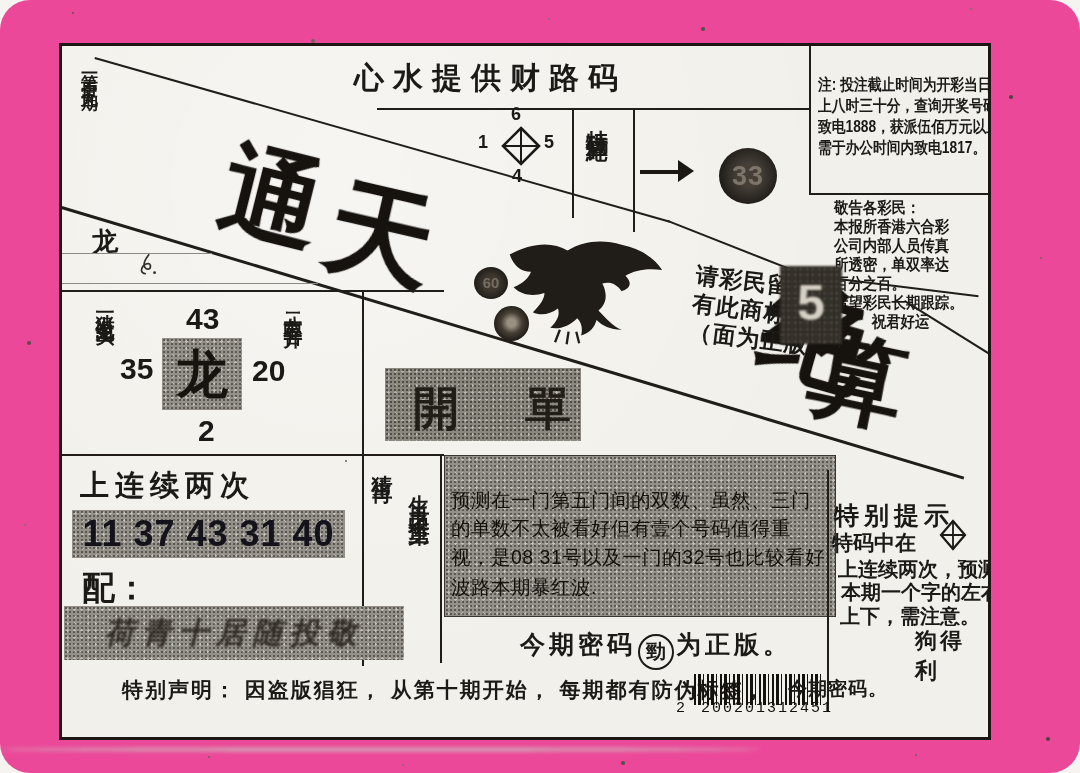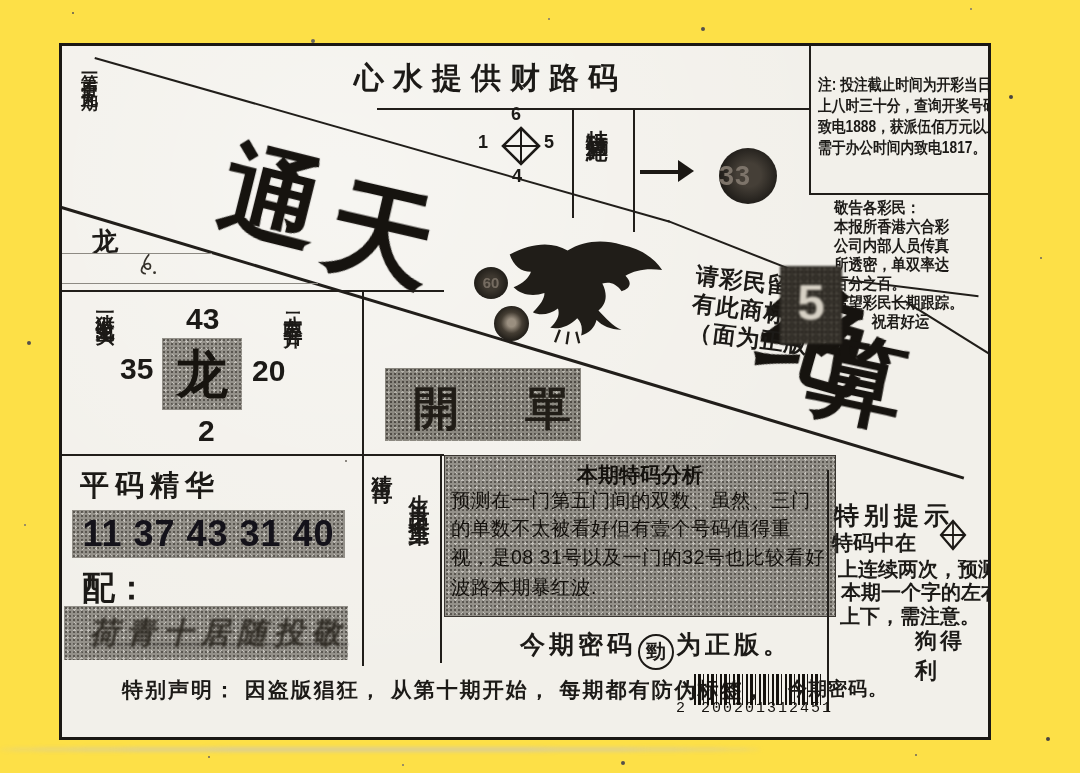--- a/index.html
+++ b/index.html
@@ -1,17 +1,17 @@
 <!DOCTYPE html>
 <html><head>
 <meta charset="utf-8">
 <style>
   html,body{margin:0;padding:0;background:#f6f4f0;}
-  #screen{position:relative;width:1080px;height:773px;background:#fde047;overflow:hidden;
-          font-family:"Liberation Sans",sans-serif;color:#1c1a17;}
+  #screen{position:relative;width:1080px;height:773px;background:#ec4899;overflow:hidden;
+          font-family:"Liberation Sans",sans-serif;color:#1c1a17;border-radius:30px;}
   .el{position:absolute;}
   
   #sheet{position:absolute;left:59px;top:43px;width:926px;height:691px;border:3px solid #1b1814;
          background:
            radial-gradient(circle at 30% 20%, rgba(255,255,255,.35), transparent 60%),
            #f2f0ea;
          overflow:hidden;}
   
   .ln{position:absolute;background:#211e1a;transform-origin:0 0;}
   .lt{background:#8d8a83;}
@@ -31,21 +31,21 @@
   #dia-bottom{left:450px;top:120px;font-size:18px;font-weight:700;}
   #dia-svg{left:438px;top:79px;}
   #col-l{left:510px;top:62px;width:2px;height:110px;}
   #col-r{left:571px;top:62px;width:2px;height:124px;}
   #speccol{left:520px;top:66px;font-size:22px;letter-spacing:4px;font-weight:700;}
   #arr-shaft{left:578px;top:124px;width:40px;height:4px;background:#1b1814;}
   #arr-head{left:616px;top:114px;width:0;height:0;border-left:16px solid #1b1814;
             border-top:11px solid transparent;border-bottom:11px solid transparent;}
   #c33{left:657px;top:102px;width:58px;height:56px;border-radius:50%;
        background:radial-gradient(circle at 52% 48%, #453f37 0 28%, #221f1b 68%);
-       color:#7d746a;font-size:27px;font-weight:700;line-height:56px;
+       color:#7d746a;font-size:27px;font-weight:700;text-align:center;line-height:56px;
        letter-spacing:1px;filter:blur(.5px);}
   
   #note-l{left:747px;top:0;width:2px;height:149px;}
   #note-b{left:747px;top:147px;width:179px;height:2px;}
   #note-tx{left:756px;top:28px;width:172px;font-size:16px;font-weight:700;line-height:21px;
            transform:scaleX(.86);transform-origin:0 0;white-space:nowrap;}
   #notice-tx{left:772px;top:152px;width:158px;font-size:16px;font-weight:700;line-height:19px;
              transform:scaleX(.9);transform-origin:0 0;white-space:nowrap;}
   #notice-tx .ind{margin-left:42px;}
   
@@ -101,21 +101,21 @@
                             radial-gradient(rgba(235,232,225,.45) 1px,transparent 1.2px);
            background-size:4px 4px,7px 7px;}
   #openbox .c{position:absolute;font-size:46px;font-weight:700;font-family:"DejaVu Serif",serif;
               color:#211d17;top:10px;filter:blur(.5px);}
   #openbox .c1{left:28px;}  #openbox .c2{left:140px;}
   
   #fh{left:18px;top:420px;font-size:29px;font-weight:700;letter-spacing:6px;white-space:nowrap;}
   #fnums{left:10px;top:464px;width:273px;height:48px;text-align:center;}
   #fnums span{font-size:36px;font-weight:700;color:#14121a;line-height:48px;letter-spacing:1px;filter:blur(.5px);}
   #pair{left:20px;top:520px;font-size:33px;font-weight:700;}
-  #scrib{left:2px;top:560px;width:284px;height:54px;text-align:right;text-decoration:underline;}
+  #scrib{left:2px;top:560px;width:340px;height:54px;text-align:center;}
   #scrib span{font-family:"DejaVu Serif",serif;font-style:italic;font-weight:700;font-size:30px;
               color:#2e2a23;line-height:54px;letter-spacing:7px;filter:blur(.9px);}
   
   #guess{left:306px;top:412px;font-size:21px;font-weight:700;letter-spacing:4px;}
   #hint{left:343px;top:432px;font-size:21px;font-weight:700;letter-spacing:6px;}
   #vm2{left:378px;top:409px;width:2px;height:208px;}
   
   #ana{left:382px;top:409px;width:390px;height:160px;border:1px solid #3a3631;}
   #ana .ti{position:absolute;left:0;right:0;top:5px;text-align:center;font-size:21px;font-weight:700;color:#14110d;}
   #ana .l{position:absolute;left:6px;font-size:19.5px;font-weight:400;color:#14110d;white-space:nowrap;letter-spacing:.5px;}
@@ -242,31 +242,30 @@
     <div class="el ht" id="zbox"><span>龙</span></div>
     <div class="el" id="z20">20</div>
     <div class="el" id="z11">2</div>
     <div class="el vert" id="zrv">二八中三合一开</div>
 
     <div class="el" id="openbox">
       <span class="c c1">開</span>
       <span class="c c2">單</span>
     </div>
 
-    <div class="el" id="fh">平码精华</div>
+    <div class="el" id="fh">上连续两次</div>
     <div class="el ht" id="fnums"><span>11 37 43 31 40</span></div>
     <div class="el" id="pair">配：</div>
     <div class="el ht" id="scrib"><span>荷青十居随投敬</span></div>
 
     <div class="el vert" id="guess">猜生肖</div>
     <div class="el vert" id="hint">生肖之中排第二</div>
     <div class="ln" id="vm2"></div>
 
     <div class="el ht" id="ana">
-      <div class="ti">本期特码分析</div>
       <div class="l l0">预测在一门第五门间的双数、虽然、三门</div>
       <div class="l l1">的单数不太被看好但有壹个号码值得重</div>
       <div class="l l2">视，是08 31号以及一门的32号也比较看好</div>
       <div class="l l3">波路本期暴红波.</div>
     </div>
 
     <div class="ln" id="tipl"></div>
     <div class="el" id="tip-ti">特别提示</div>
     <div class="el" id="tip-pre">特码中在</div>
     <svg class="el" id="tip-dia" width="30" height="34" viewBox="0 0 30 34">

